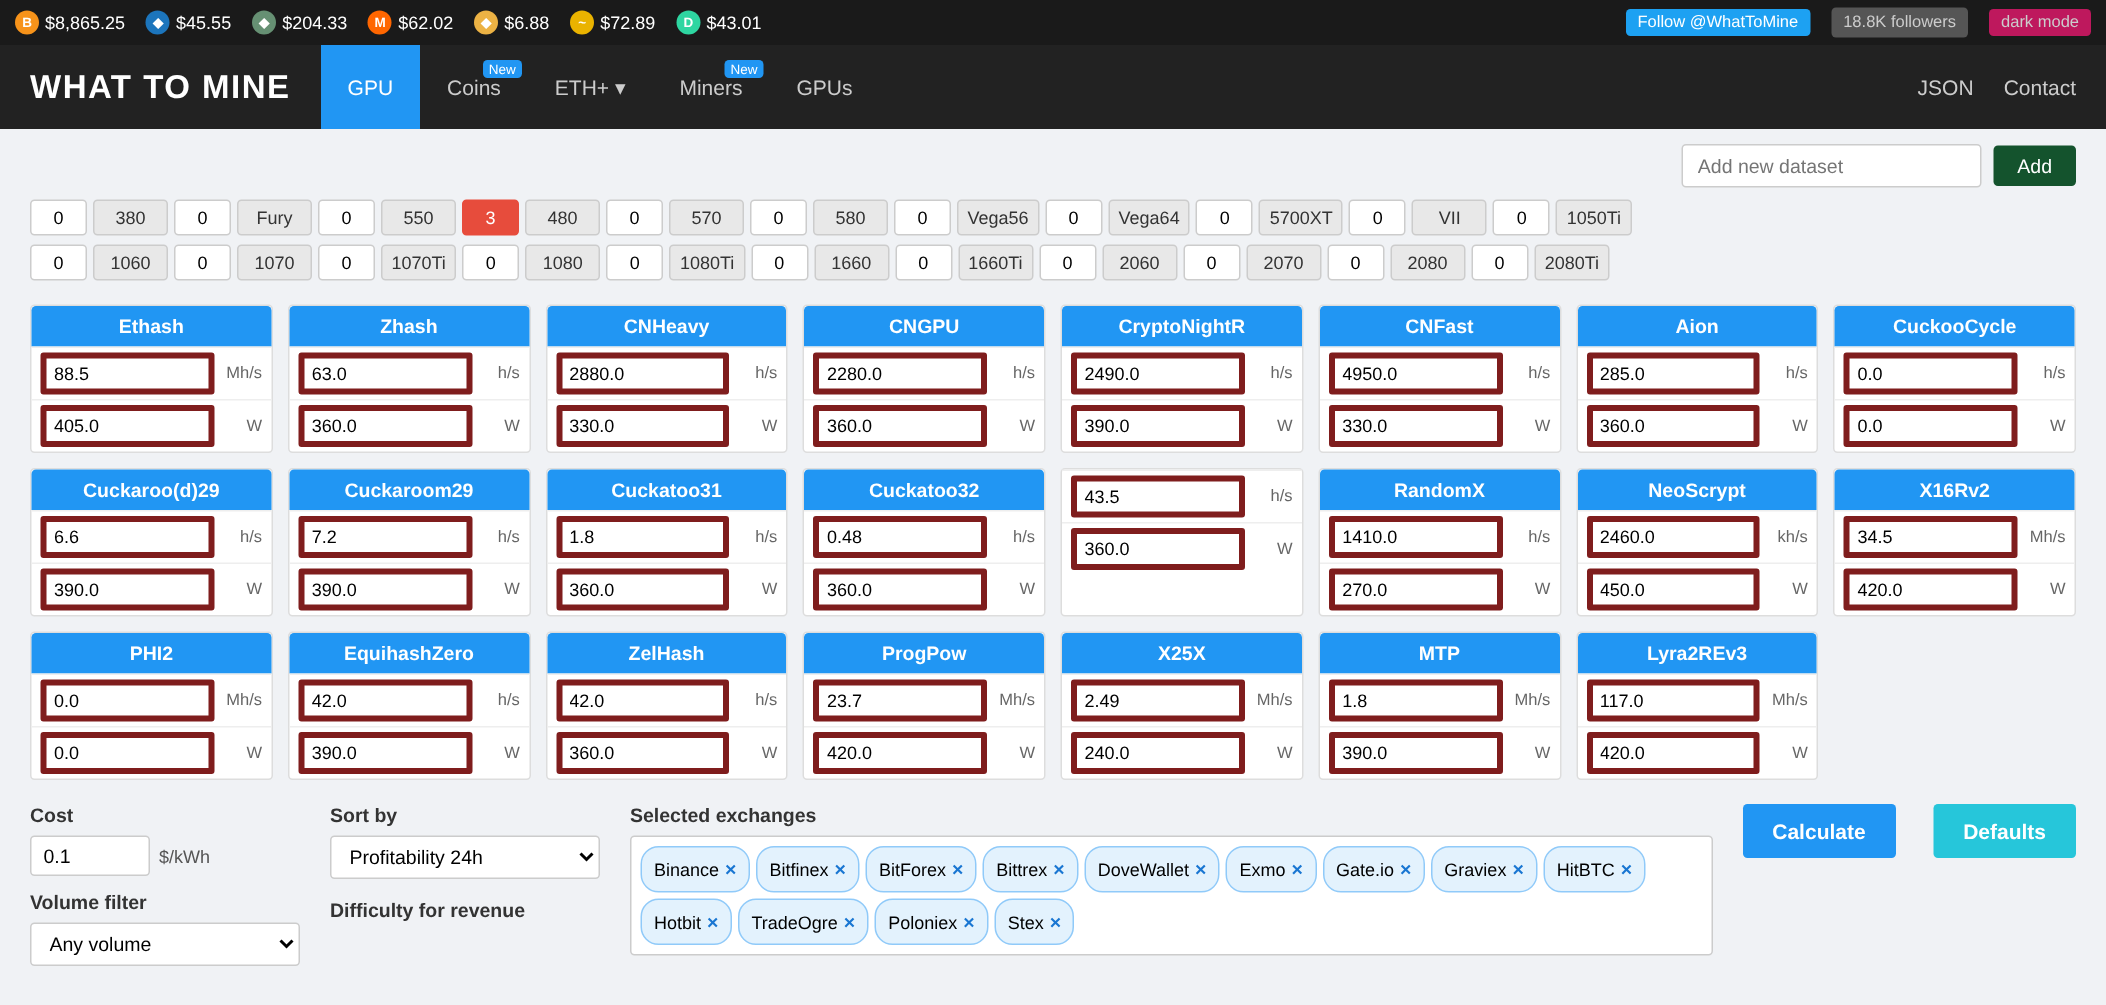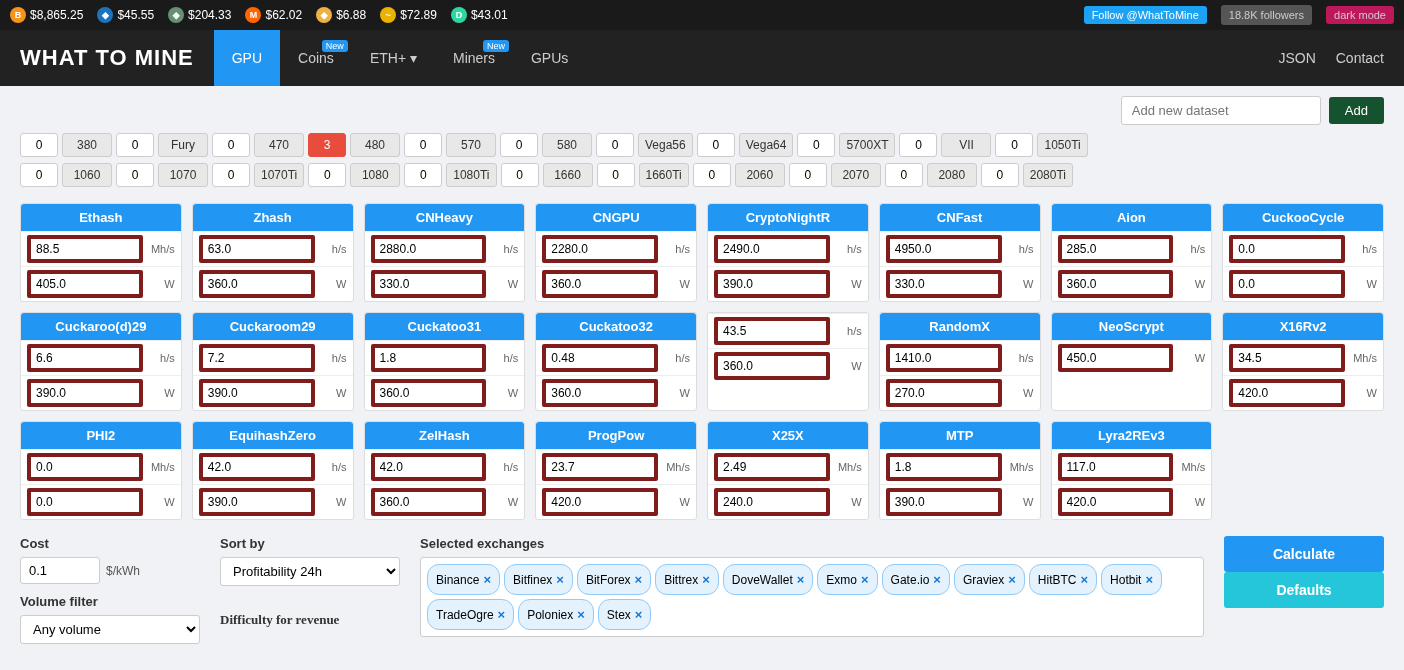--- a/index.html
+++ b/index.html
@@ -101,21 +101,21 @@
     .bottom-label { font-size: 13px; font-weight: bold; color: #333; margin-bottom: 6px; }
     .cost-row { display: flex; align-items: center; gap: 6px; }
     .cost-input { width: 80px; padding: 5px 8px; border: 1px solid #ccc; border-radius: 3px; font-size: 13px; }
     .cost-unit { font-size: 12px; color: #555; }
     .volume-select { width: 180px; padding: 5px 8px; border: 1px solid #ccc; border-radius: 3px; font-size: 13px; background: #fff; }
     .sort-select { width: 180px; padding: 5px 8px; border: 1px solid #ccc; border-radius: 3px; font-size: 13px; background: #fff; }
     .exchanges-col { flex: 1; }
     .exchange-tags { display: flex; flex-wrap: wrap; gap: 4px; border: 1px solid #ccc; border-radius: 3px; padding: 6px; background: #fff; min-height: 80px; }
     .exchange-tag { background: #e3f2fd; border: 1px solid #90caf9; border-radius: 12px; padding: 2px 8px; font-size: 12px; display: flex; align-items: center; gap: 4px; }
     .exchange-tag .remove { cursor: pointer; color: #1976d2; font-weight: bold; font-size: 13px; }
-    .action-col { display: flex; flex-direction: column; gap: 0; min-width: 160px; }
+    .action-col { display: flex; flex-direction: row; gap: 25px; min-width: 160px; }
     .calc-btn { background: #2196f3; color: #fff; border: none; padding: 10px 20px; border-radius: 3px; cursor: pointer; font-size: 14px; font-weight: bold; width: 100%; }
     .defaults-btn { background: #26c6da; color: #fff; border: none; padding: 10px 20px; border-radius: 3px; cursor: pointer; font-size: 14px; font-weight: bold; width: 100%; }
   </style>
 </head>
 <body>
 
 <div class="ticker-bar">
   <div class="ticker-item">
     <span class="coin-icon btc-icon">B</span>
     <span>$8,865.25</span>
@@ -179,21 +179,21 @@
     <input class="dataset-input" type="text" placeholder="Add new dataset" style="">
     <button class="add-btn">Add</button>
   </div>
 
   <div class="gpu-row" id="gpu-row-1">
       <input type="text" class="gpu-count-input" value="0" style="">
       <div class="gpu-label">380</div>
       <input type="text" class="gpu-count-input" value="0" style="">
       <div class="gpu-label">Fury</div>
       <input type="text" class="gpu-count-input" value="0" style="">
-      <div class="gpu-label">470</div>
+      <div class="gpu-label">550</div>
       <input type="text" class="gpu-count-input active" value="3" style="">
       <div class="gpu-label">480</div>
       <input type="text" class="gpu-count-input" value="0" style="">
       <div class="gpu-label">570</div>
       <input type="text" class="gpu-count-input" value="0" style="">
       <div class="gpu-label">580</div>
       <input type="text" class="gpu-count-input" value="0" style="">
       <div class="gpu-label">Vega56</div>
       <input type="text" class="gpu-count-input" value="0" style="">
       <div class="gpu-label">Vega64</div>
@@ -379,20 +379,24 @@
           <input class="algo-input" type="text" value="1410.0" style="">
           <span class="algo-unit">h/s</span>
         </div>
         <div class="algo-field">
           <input class="algo-input" type="text" value="270.0" style="">
           <span class="algo-unit">W</span>
         </div>
       </div>
       <div class="algo-card">
         <div class="algo-header">NeoScrypt</div>
+        <div class="algo-field">
+          <input class="algo-input" type="text" value="2460.0" style="">
+          <span class="algo-unit">kh/s</span>
+        </div>
         <div class="algo-field">
           <input class="algo-input" type="text" value="450.0" style="">
           <span class="algo-unit">W</span>
         </div>
       </div>
       <div class="algo-card">
         <div class="algo-header">X16Rv2</div>
         <div class="algo-field">
           <input class="algo-input" type="text" value="34.5" style="">
           <span class="algo-unit">Mh/s</span>
@@ -493,21 +497,21 @@
       <select class="volume-select">
         <option>Any volume</option>
       </select>
     </div>
 
     <div class="bottom-col">
       <div class="bottom-label">Sort by</div>
       <select class="sort-select">
         <option>Profitability 24h</option>
       </select>
-      <div class="bottom-label" style="margin-top:26px;font-family:Liberation Serif, serif;">Difficulty for revenue</div>
+      <div class="bottom-label" style="margin-top:13px;">Difficulty for revenue</div>
     </div>
 
     <div class="exchanges-col">
       <div class="bottom-label">Selected exchanges</div>
       <div class="exchange-tags" id="exchange-tags">
           <div class="exchange-tag">
             <span>Binance</span>
             <span class="remove">×</span>
           </div>
           <div class="exchange-tag">

